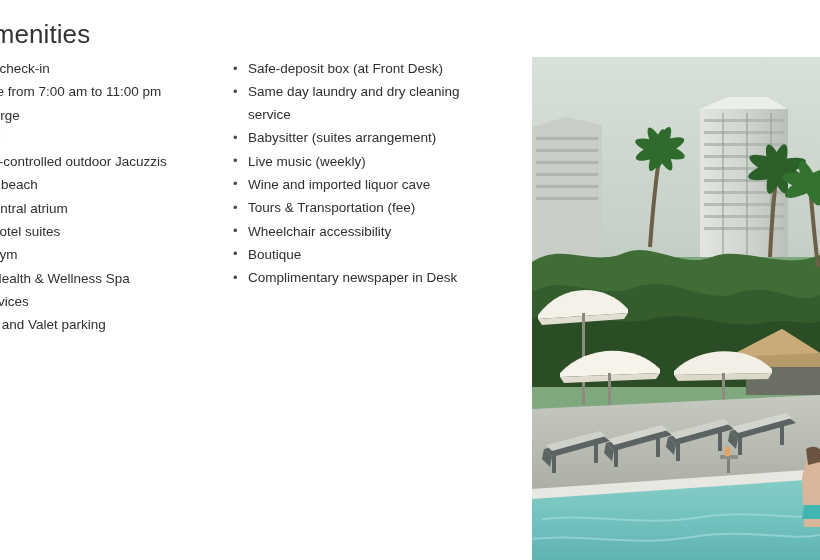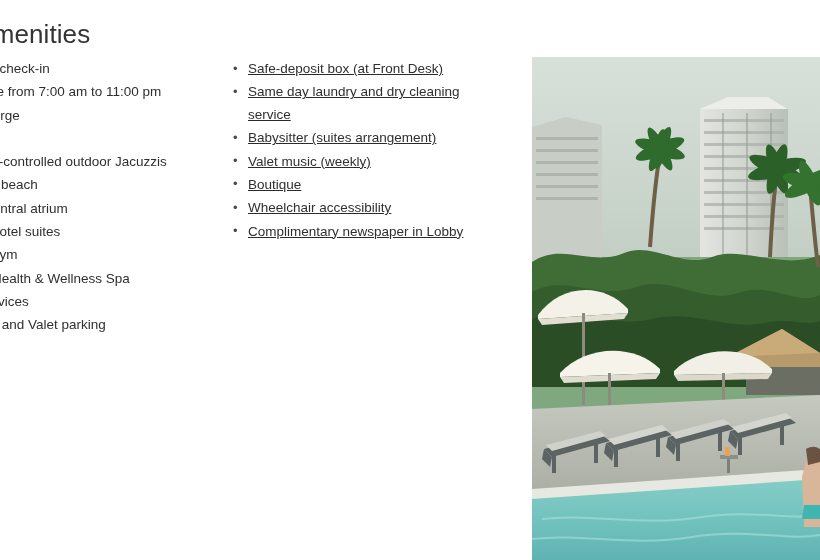--- a/index.html
+++ b/index.html
@@ -51,21 +51,20 @@
   }
 
   .col-left {
     width: 270px;
     padding-right: 8px;
   }
 
   .col-right {
     width: 270px;
     padding-left: 10px;
-    text-decoration: underline;
   }
 
   ul.amenity-list {
     list-style: none;
     margin: 0;
     padding: 0;
   }
 
   ul.amenity-list li {
     position: relative;
@@ -127,24 +126,26 @@
         <li>g services</li>
         <li>ound and Valet parking</li>
       </ul>
     </div>
 
     <div class="col col-right">
       <ul class="amenity-list">
         <li>Safe-deposit box (at Front Desk)</li>
         <li>Same day laundry and dry cleaning service</li>
         <li>Babysitter (suites arrangement)</li>
-        <li>Valet music (weekly)</li>
+        <li>Live music (weekly)</li>
+        <li>Wine and imported liquor cave</li>
+        <li>Tours &amp; Transportation (fee)</li>
+        <li>Wheelchair accessibility</li>
         <li>Boutique</li>
-        <li>Wheelchair accessibility</li>
-        <li>Complimentary newspaper in Lobby</li>
+        <li>Complimentary newspaper in Desk</li>
       </ul>
     </div>
 
   </div>
 
   <div class="photo">
     <svg width="288" height="503" viewBox="0 0 288 503" xmlns="http://www.w3.org/2000/svg" aria-hidden="true">
       <defs>
         <linearGradient id="skyGrad" x1="0" y1="0" x2="0" y2="1">
           <stop offset="0%" stop-color="#d8e0da"></stop>

